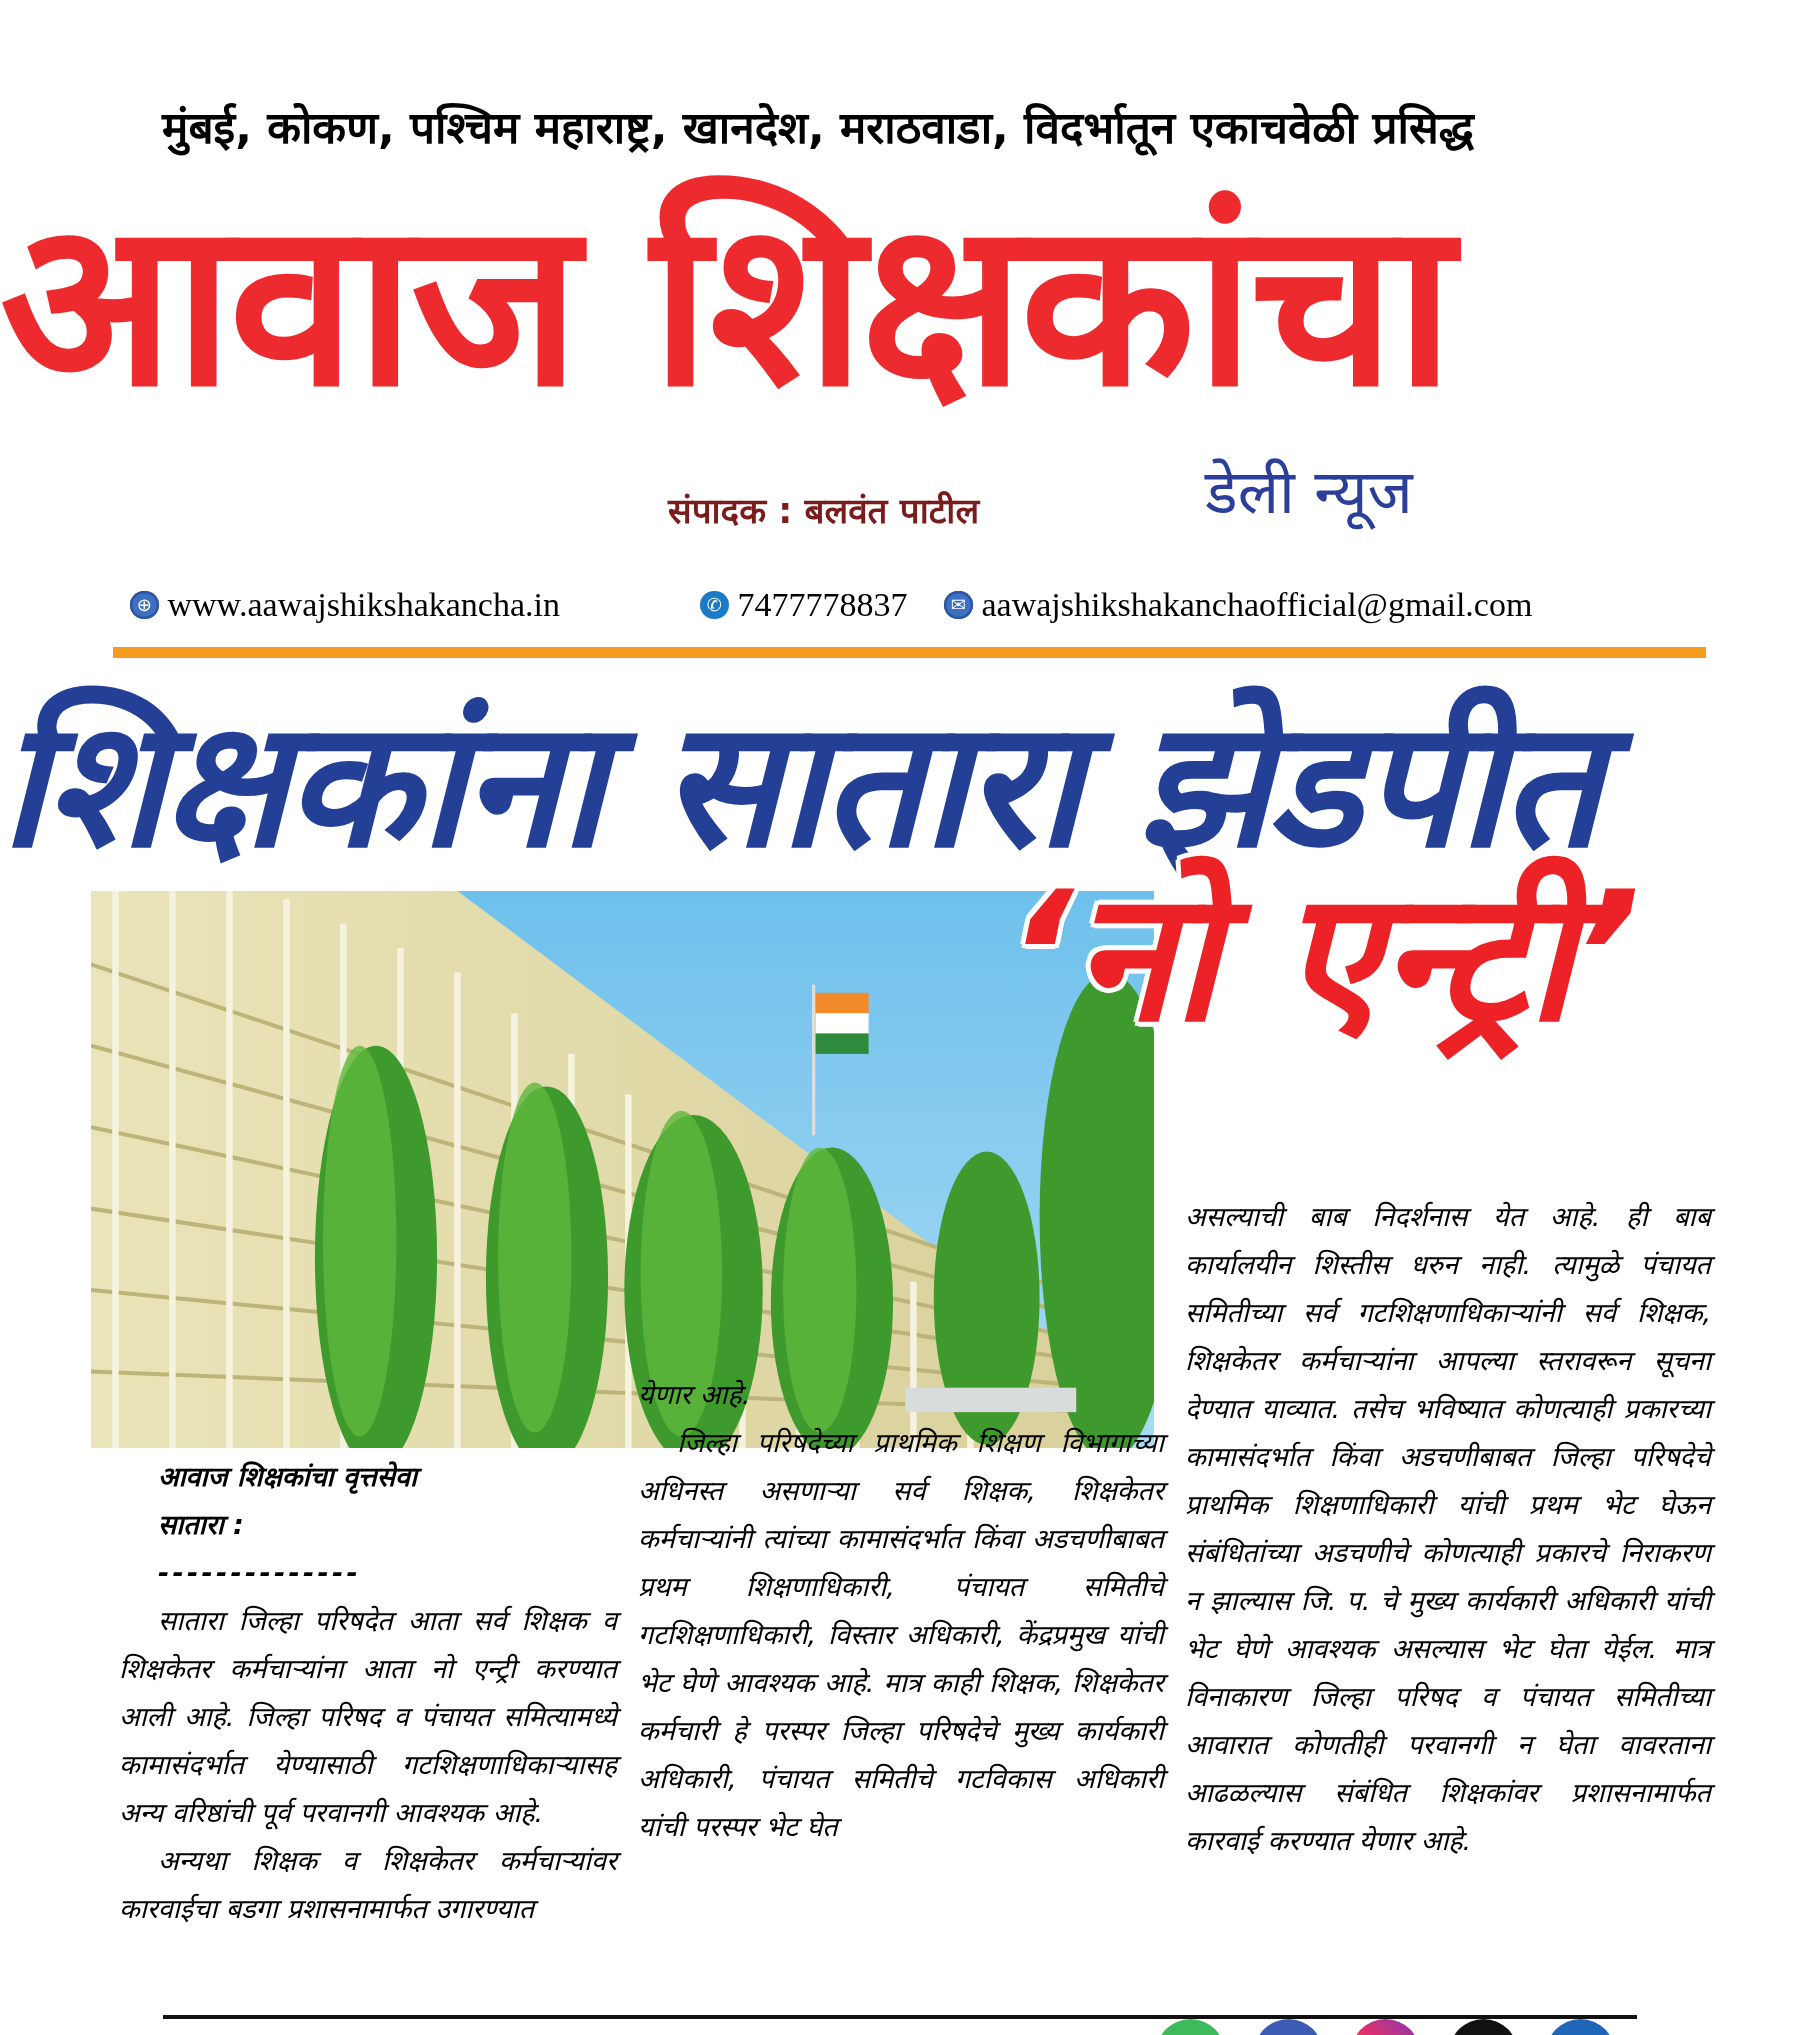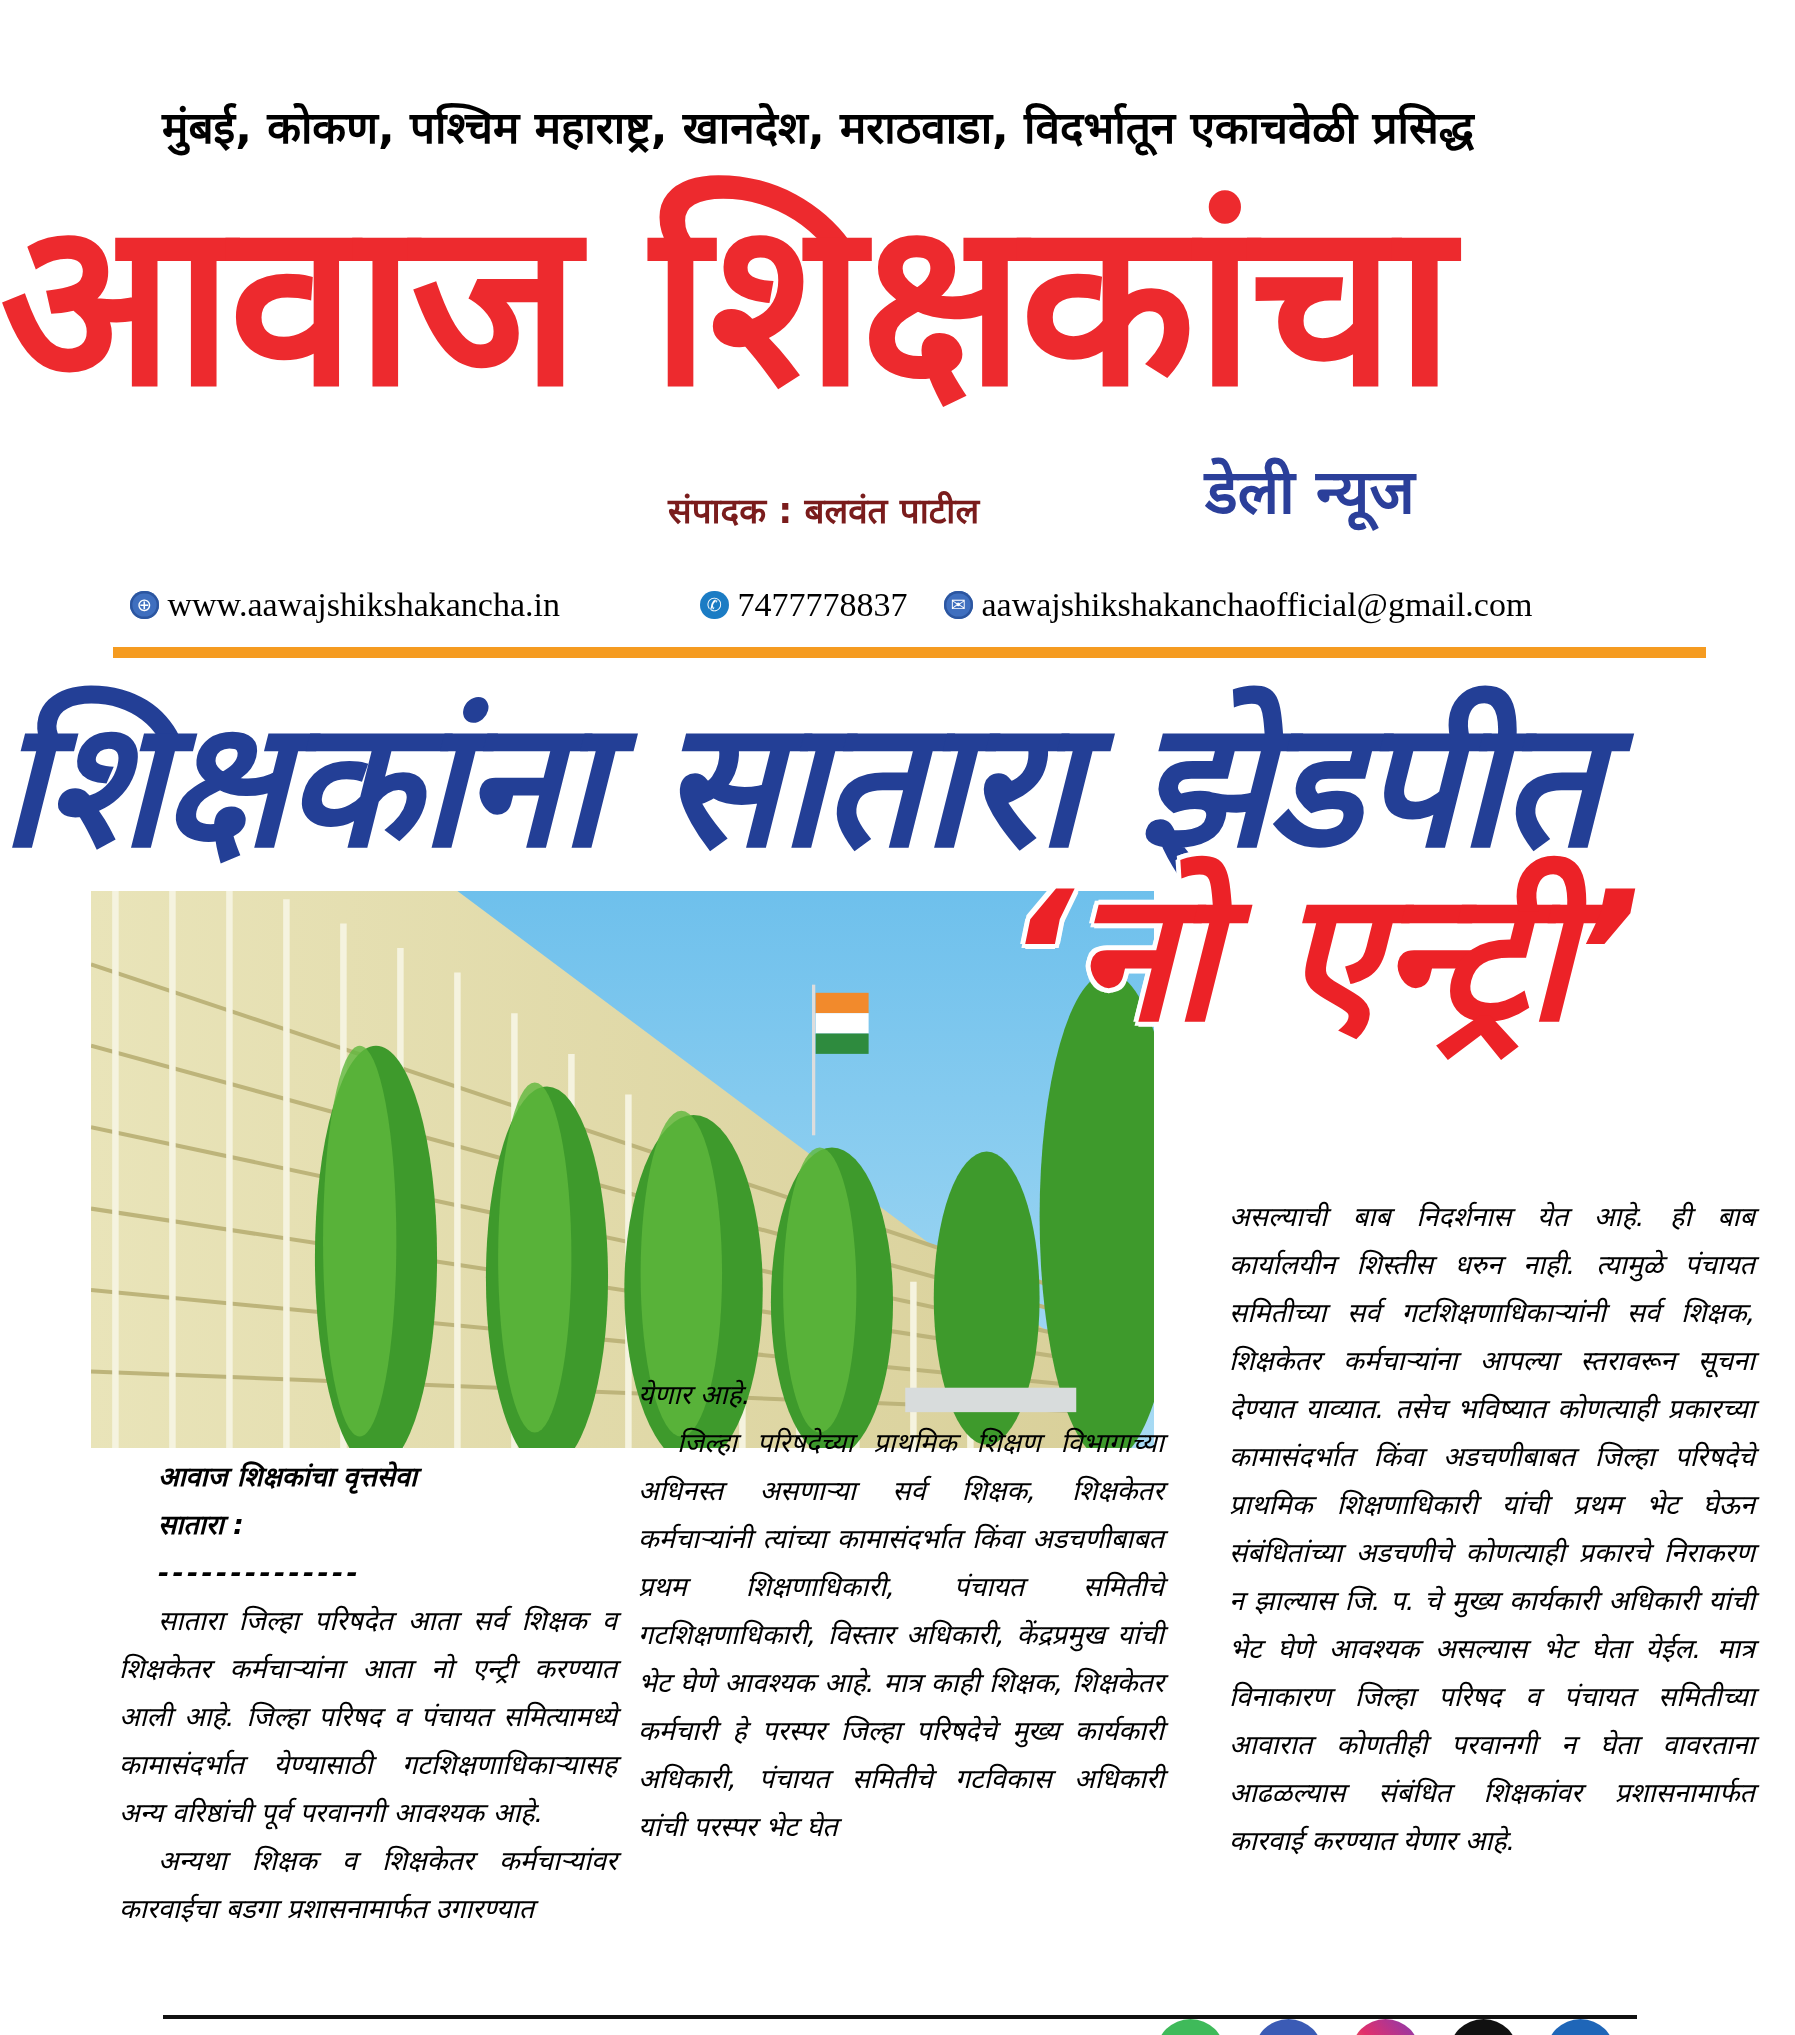--- a/index.html
+++ b/index.html
@@ -1,35 +1,35 @@
 <!DOCTYPE html>
 <html style="font-size:6.5px"><head>
 <meta charset="utf-8">
 <style>
   html, body { margin:0; padding:0; background:#ffffff; }
   body { width:1795px; height:2196px; position:relative; overflow:hidden; font-family:"DejaVu Sans", sans-serif; color:#000; }
   .abs { position:absolute; }
   .tagline { left:0; width:1636px; top:102px; text-align:center; font-size:44px; font-weight:bold; white-space:nowrap; line-height:1.2; }
   .mast { left:0; width:1795px; top:179px; color:#ed2a2e; font-size:228px; font-weight:bold; line-height:1.1; white-space:nowrap; letter-spacing:-4.1px; }
-  .daily { left:1205px; top:448px; color:#2b3f9a; font-size:61px; font-weight:bold; white-space:nowrap; }
+  .daily { left:1205px; top:448px; color:#2b3f9a; font-size:61px; font-weight:normal; white-space:nowrap; }
   .editor { left:668px; top:486px; color:#7a1c1c; font-size:35px; font-weight:bold; white-space:nowrap; }
   .contact { top:586px; font-family:"Liberation Serif", serif; font-size:34px; white-space:nowrap; display:flex; align-items:center; }
   .cicon { width:28.5px; height:28.5px; border-radius:50%; background:#3f6fbf; display:inline-flex; align-items:center; justify-content:center; color:#fff; font-size:18px; margin-right:9px; box-shadow:inset 0 0 0 2.4px #2c56a0; }
   .orule { left:113px; top:647px; width:1593px; height:11.4px; background:#f59b20; }
   .headline { left:0; width:1475px; top:684px; color:#233f96; font-size:175px; font-weight:bold; line-height:1.15; white-space:nowrap; font-style:italic; letter-spacing:-2.4px; }
   .photo { left:91px; top:891px; width:1063px; height:557px; overflow:hidden;
     background:linear-gradient(180deg,#7bc3ea 0%,#8fd0f0 40%,#cfe7c9 100%); }
   .noentry { left:1005px; top:859px; color:#ec2227; font-size:179px; font-weight:bold; font-style:italic; white-space:nowrap; line-height:1.1;
     text-shadow: 4.9px 0 0 #fff, -4.9px 0 0 #fff, 0 4.9px 0 #fff, 0 -4.9px 0 #fff, 3.7px 3.7px 0 #fff, -3.7px -3.7px 0 #fff, 3.7px -3.7px 0 #fff, -3.7px 3.7px 0 #fff; }
   .col { font-size:27px; line-height:48px; text-align:justify; font-style:italic; }
   .col p { margin:0; text-indent:0; }
   .col p.ind { text-indent:39px; }
   .col1 { left:119px; top:1453px; width:498px; }
   .col2 { left:638px; top:1371px; width:526px; }
-  .col3 { left:1229px; top:1193px; width:526px; }
+  .col3 { left:1185px; top:1193px; width:526px; }
   .byline { font-weight:bold; font-style:italic; font-size:27px; line-height:48px; }
   .dashes { font-weight:bold; letter-spacing:3.3px; }
   .frule { left:163px; width:1474px; height:4.1px; background:#111; }
   .follow { left:171px; top:2029px; font-family:"Liberation Sans", sans-serif; font-size:46px; white-space:nowrap; line-height:1.2; }
   .socials { left:1156px; top:2019px; display:flex; gap:28.5px; align-items:center; }
   .soc { width:69px; height:69px; border-radius:50%; display:flex; align-items:center; justify-content:center; color:#fff; font-family:"Liberation Sans", sans-serif; font-weight:bold; font-size:39px; }
 </style>
 </head>
 <body>
 

